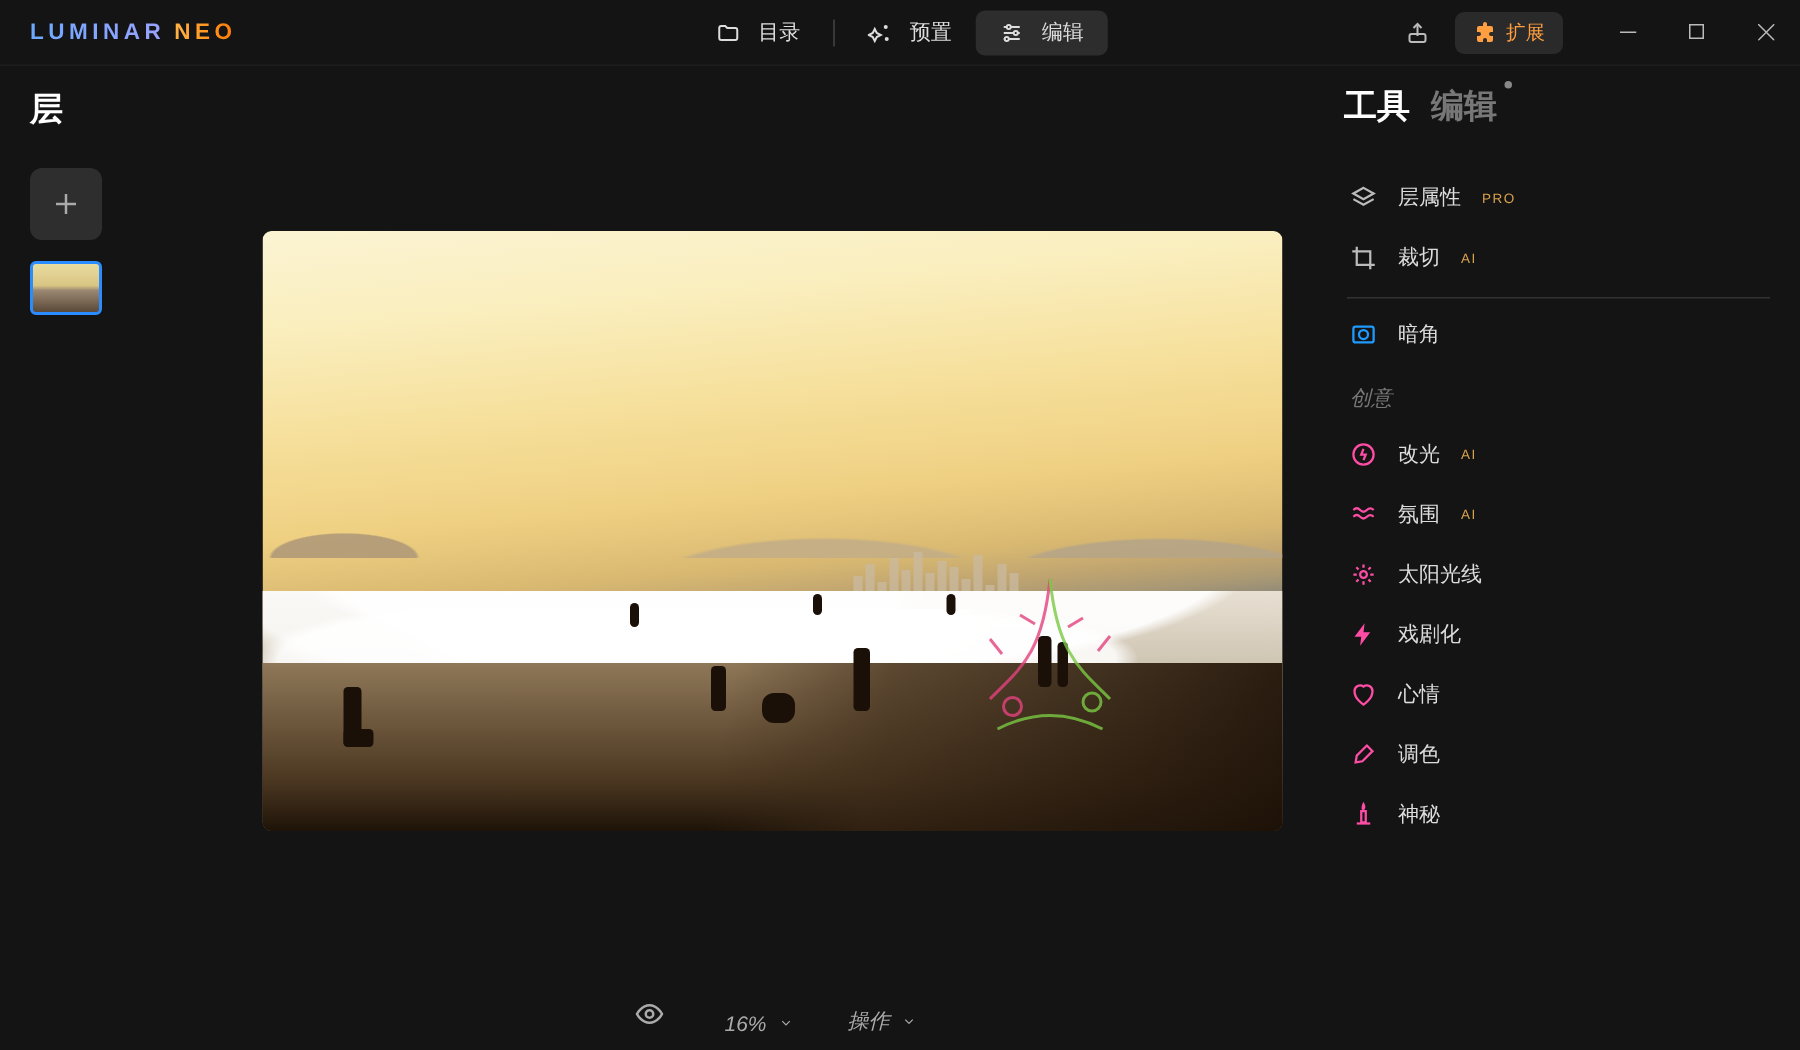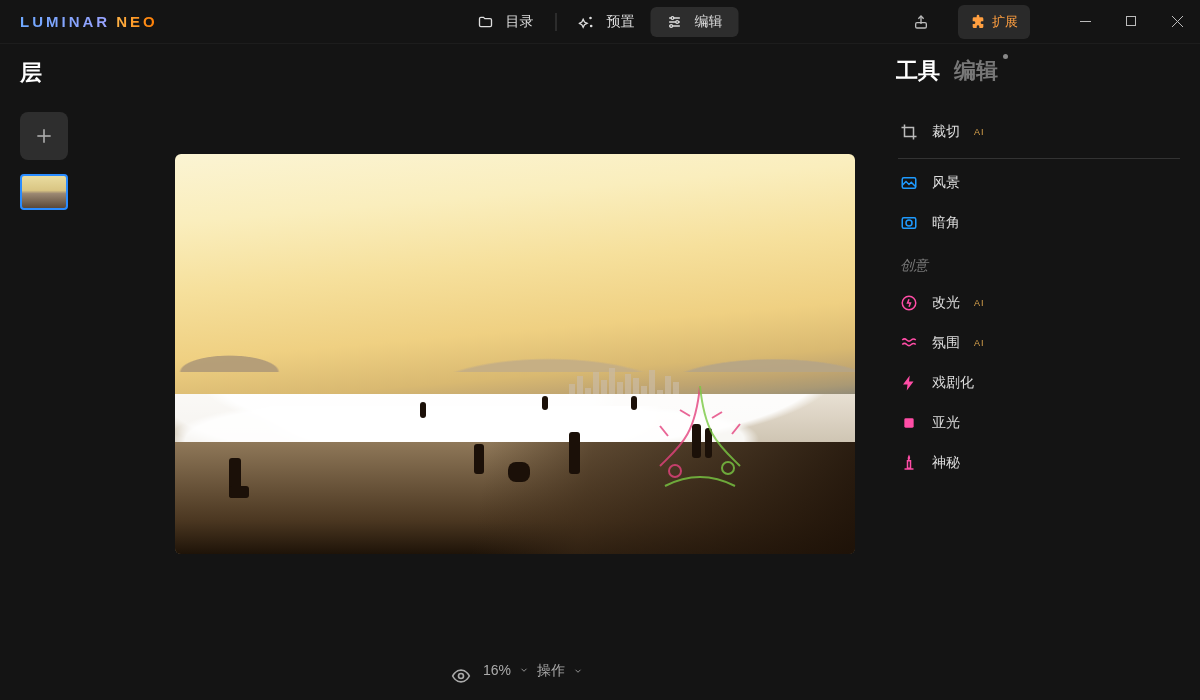--- a/index.html
+++ b/index.html
@@ -10,21 +10,21 @@
   .brand { display: flex; gap: 6px; font-weight: 700; letter-spacing: 3px; font-size: 15px; }
   .brand-a { background: linear-gradient(90deg,#6ea8ff,#9aa3ff); -webkit-background-clip: text; background-clip: text; color: transparent; }
   .brand-b { background: linear-gradient(90deg,#ffb347,#ff7b00); -webkit-background-clip: text; background-clip: text; color: transparent; }
 
   .topnav { display: flex; align-items: center; gap: 0; position: absolute; left: 50%; transform: translateX(-50%); }
   .topnav-item { display: flex; align-items: center; gap: 12px; padding: 6px 16px; font-size: 14px; color: #ddd; cursor: pointer; border-radius: 6px; }
   .topnav-item.active { background: #2d2d2d; }
   .topnav-sep { width: 1px; height: 18px; background: #444; margin: 0 6px; }
   .topnav-item svg { width: 16px; height: 16px; }
 
-  .titlebar-right { display: flex; gap: 20px; }
+  .titlebar-right { display: flex; align-items: center; gap: 8px; }
   .share-btn { width: 34px; height: 34px; display: flex; align-items: center; justify-content: center; cursor: pointer; color: #bbb; }
   .ext-btn { display: flex; align-items: center; gap: 6px; background: #2a2a2a; color: #ff9f40; padding: 5px 12px; border-radius: 6px; font-size: 13px; cursor: pointer; margin-right: 12px; }
   .win-btns { display: flex; }
   .win-btn { width: 46px; height: 34px; display: flex; align-items: center; justify-content: center; cursor: pointer; color: #bbb; }
 
   
   .main { display: flex; height: calc(700px - 44px); }
 
   
   .left { width: 150px; padding: 14px 0 0 20px; display: flex; flex-direction: column; }
@@ -65,21 +65,21 @@
   .foam{position:absolute;left:0;right:0;top:63%;height:22%;
     background:
       radial-gradient(600px 140px at 42% 10%, rgba(255,255,255,.95) 0 30%, transparent 34%),
       radial-gradient(420px 110px at 20% 40%, rgba(255,255,255,.85) 0 30%, transparent 34%),
       radial-gradient(380px 100px at 68% 38%, rgba(255,255,255,.85) 0 28%, transparent 32%);
     mix-blend-mode:screen;
   }
   .person{position:absolute; background:#1b1008; border-radius:3px;}
   .splash{position:absolute; right:14%; bottom:12%; width:120px; height:130px; pointer-events:none;}
 
-  .canvas-footer { margin-top: auto; margin-bottom: 10px; display: flex; align-items: flex-start; gap: 8px; color: #aaa; font-size: 14px; }
+  .canvas-footer { margin-top: auto; margin-bottom: 10px; display: flex; align-items: flex-end; gap: 36px; color: #aaa; font-size: 14px; font-style: italic; }
   .canvas-footer .zoom { display: flex; align-items: center; gap: 8px; cursor: pointer; }
   .canvas-footer .eye { width: 28px; height: 28px; display:flex; align-items:center; justify-content:center; cursor:pointer;}
 
   
   .right { width: 320px; padding: 12px 18px 0 10px; overflow: hidden; }
   .right-tabs { display: flex; align-items: baseline; gap: 14px; margin-bottom: 26px; padding-left: 6px;}
   .right-tab { font-size: 22px; font-weight: 600; cursor: pointer; }
   .right-tab.active { color: #fff; }
   .right-tab.inactive { color: #777; position:relative;}
   .right-tab .dot{ position:absolute; top:-2px; right:-10px; width:5px;height:5px;border-radius:50%;background:#888;}
@@ -251,43 +251,44 @@
   </div>
 
   <div class="right">
     <div class="right-tabs">
       <div class="right-tab active">工具</div>
       <div class="right-tab inactive"><span>编辑</span><span class="dot"></span></div>
     </div>
 
     <div class="tool-list">
 
+      <div class="tool-item">
+        <span class="ico">
+            <svg viewBox="0 0 24 24" width="18" height="18" fill="none" stroke="#bbb" stroke-width="2">
+              <path d="M12 3l9 5-9 5-9-5z"></path>
+              <path d="M3 13l9 5 9-5"></path>
+            </svg>
+          </span>
+        <span>层属性</span>
+        <span class="badge pro">PRO</span>
+      </div>
 
       <div class="tool-item">
         <span class="ico">
             <svg viewBox="0 0 24 24" width="18" height="18" fill="none" stroke="#bbb" stroke-width="2">
               <path d="M6 2v16h16"></path>
               <path d="M2 6h16v16"></path>
             </svg>
           </span>
         <span>裁切</span>
         <span class="badge ai">AI</span>
       </div>
 
       <div class="tool-sep"></div>
 
-      <div class="tool-item">
-        <span class="ico blue">
-            <svg viewBox="0 0 24 24" width="18" height="18" fill="none" stroke="currentColor" stroke-width="2">
-              <rect x="3" y="5" width="18" height="14" rx="2"></rect>
-              <path d="M3 15l5-5 4 4 3-3 6 6"></path>
-            </svg>
-          </span>
-        <span>风景</span>
-      </div>
 
       <div class="tool-item">
         <span class="ico blue">
             <svg viewBox="0 0 24 24" width="18" height="18" fill="none" stroke="currentColor" stroke-width="2">
               <rect x="3" y="5" width="18" height="14" rx="2"></rect>
               <circle cx="12" cy="12" r="4"></circle>
             </svg>
           </span>
         <span>暗角</span>
       </div>
@@ -309,40 +310,57 @@
         <span class="ico pink">
             <svg viewBox="0 0 24 24" width="18" height="18" fill="none" stroke="currentColor" stroke-width="2">
               <path d="M3 8q3-3 6 0t6 0 6 0"></path>
               <path d="M3 14q3-3 6 0t6 0 6 0"></path>
             </svg>
           </span>
         <span>氛围</span>
         <span class="badge ai">AI</span>
       </div>
 
+      <div class="tool-item">
+        <span class="ico pink">
+            <svg viewBox="0 0 24 24" width="18" height="18" fill="none" stroke="currentColor" stroke-width="2">
+              <circle cx="12" cy="12" r="3"></circle>
+              <path d="M12 3v3M12 18v3M3 12h3M18 12h3M5.6 5.6l2 2M16.4 16.4l2 2M18.4 5.6l-2 2M7.6 16.4l-2 2"></path>
+            </svg>
+          </span>
+        <span>太阳光线</span>
+      </div>
 
       <div class="tool-item">
         <span class="ico pink">
             <svg viewBox="0 0 24 24" width="18" height="18" fill="currentColor">
               <path d="M13 2L4 14h6l-1 8 9-12h-6z"></path>
             </svg>
           </span>
         <span>戏剧化</span>
       </div>
 
-
-
-      <div class="tool-item">
-        <span class="ico pink">
-            <svg viewBox="0 0 24 24" width="16" height="16" fill="currentColor">
-              <rect x="5" y="5" width="14" height="14" rx="2"></rect>
-            </svg>
-          </span>
-        <span>亚光</span>
-      </div>
+      <div class="tool-item">
+        <span class="ico pink">
+            <svg viewBox="0 0 24 24" width="18" height="18" fill="none" stroke="currentColor" stroke-width="2">
+              <path d="M12 21s-8-5-8-12a5 5 0 0 1 8-4 5 5 0 0 1 8 4c0 7-8 12-8 12z"></path>
+            </svg>
+          </span>
+        <span>心情</span>
+      </div>
+
+      <div class="tool-item">
+        <span class="ico pink">
+            <svg viewBox="0 0 24 24" width="18" height="18" fill="none" stroke="currentColor" stroke-width="2">
+              <path d="M15 4l5 5-9 9-6 1 1-6z"></path>
+            </svg>
+          </span>
+        <span>调色</span>
+      </div>
+
 
       <div class="tool-item">
         <span class="ico pink">
             <svg viewBox="0 0 24 24" width="18" height="18" fill="none" stroke="currentColor" stroke-width="2">
               <path d="M12 3c1 2 1 3 0 4s-1-2 0-4z" fill="currentColor"></path>
               <rect x="10" y="9" width="4" height="10"></rect>
               <line x1="6" y1="20" x2="18" y2="20"></line>
             </svg>
           </span>
         <span>神秘</span>

